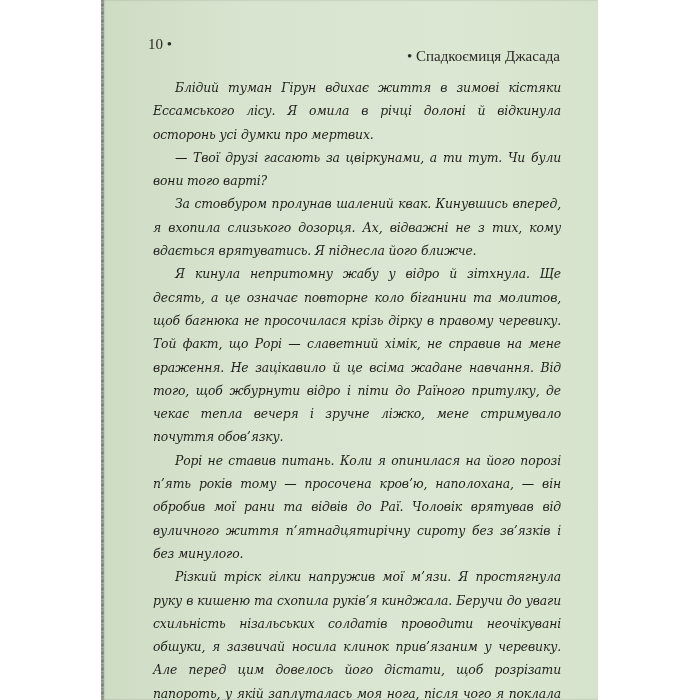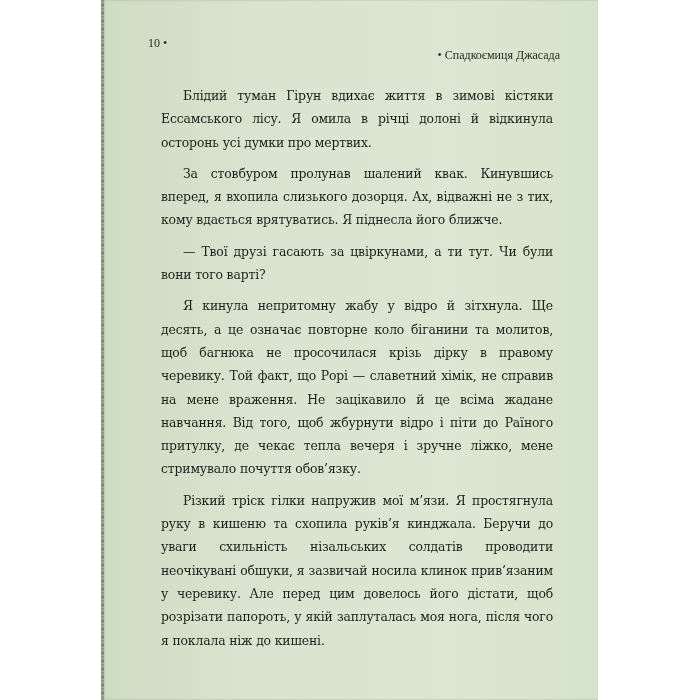--- a/index.html
+++ b/index.html
@@ -28,21 +28,21 @@
       background: repeating-linear-gradient(180deg, #7a8275 0px, #9aa294 3px, #5e665a 5px, #b5bcae 8px);
       opacity: 0.7;
     }
     .running-head {
       position: absolute;
       top: 36px;
       left: 148px;
       width: 412px;
       height: 20px;
       font-family: "Liberation Serif", serif;
-      font-size: 12px;
+      font-size: 15px;
       color: #2a2a26;
     }
     .folio {
       position: absolute;
       left: 0;
       top: 0;
     }
     .book-title {
       position: absolute;
       right: 0;
@@ -54,35 +54,37 @@
       left: 153px;
       width: 408px;
       font-family: "DejaVu Serif", serif;
       font-size: 12.4px;
       line-height: 23.3px;
       color: #1e1f1b;
       text-align: justify;
       letter-spacing: -0.15px;
     }
     .body-text p {
-      margin: 8px;
+      margin: 0;
       text-indent: 22px;
+      font-style: italic;
     }
   </style>
 </head>
 <body>
 
 <div class="page"></div>
 <div class="page-edge"></div>
 
 <div class="running-head">
   <span class="folio">10 •</span>
   <span class="book-title">• Спадкоємиця Джасада</span>
 </div>
 
 <div class="body-text">
   <p>Блідий туман Гірун вдихає життя в зимові кістяки Ессамського лісу. Я омила в річці долоні й відкинула осторонь усі думки про мертвих.</p>
+  <p>— Твої друзі гасають за цвіркунами, а ти тут. Чи були вони того варті?</p>
   <p>За стовбуром пролунав шалений квак. Кинувшись вперед, я вхопила слизького дозорця. Ах, відважні не з тих, кому вдається врятуватись. Я піднесла його ближче.</p>
-  <p>— Твої друзі гасають за цвіркунами, а ти тут. Чи були вони того варті?</p>
   <p>Я кинула непритомну жабу у відро й зітхнула. Ще десять, а це означає повторне коло біганини та молитов, щоб багнюка не просочилася крізь дірку в правому черевику. Той факт, що Рорі — славетний хімік, не справив на мене враження. Не зацікавило й це всіма жадане навчання. Від того, щоб жбурнути відро і піти до Раїного притулку, де чекає тепла вечеря і зручне ліжко, мене стримувало почуття обов’язку.</p>
+  <p>Рорі не ставив питань. Коли я опинилася на його порозі п’ять років тому — просочена кров’ю, наполохана, — він обробив мої рани та відвів до Раї. Чоловік врятував від вуличного життя п’ятнадцятирічну сироту без зв’язків і без минулого.</p>
   <p>Різкий тріск гілки напружив мої м’язи. Я простягнула руку в кишеню та схопила руків’я кинджала. Беручи до уваги схильність нізальських солдатів проводити неочікувані обшуки, я зазвичай носила клинок прив’язаним у черевику. Але перед цим довелось його дістати, щоб розрізати папороть, у якій заплуталась моя нога, після чого я поклала ніж до кишені.</p>
 
 </div>
 
 </body></html>

